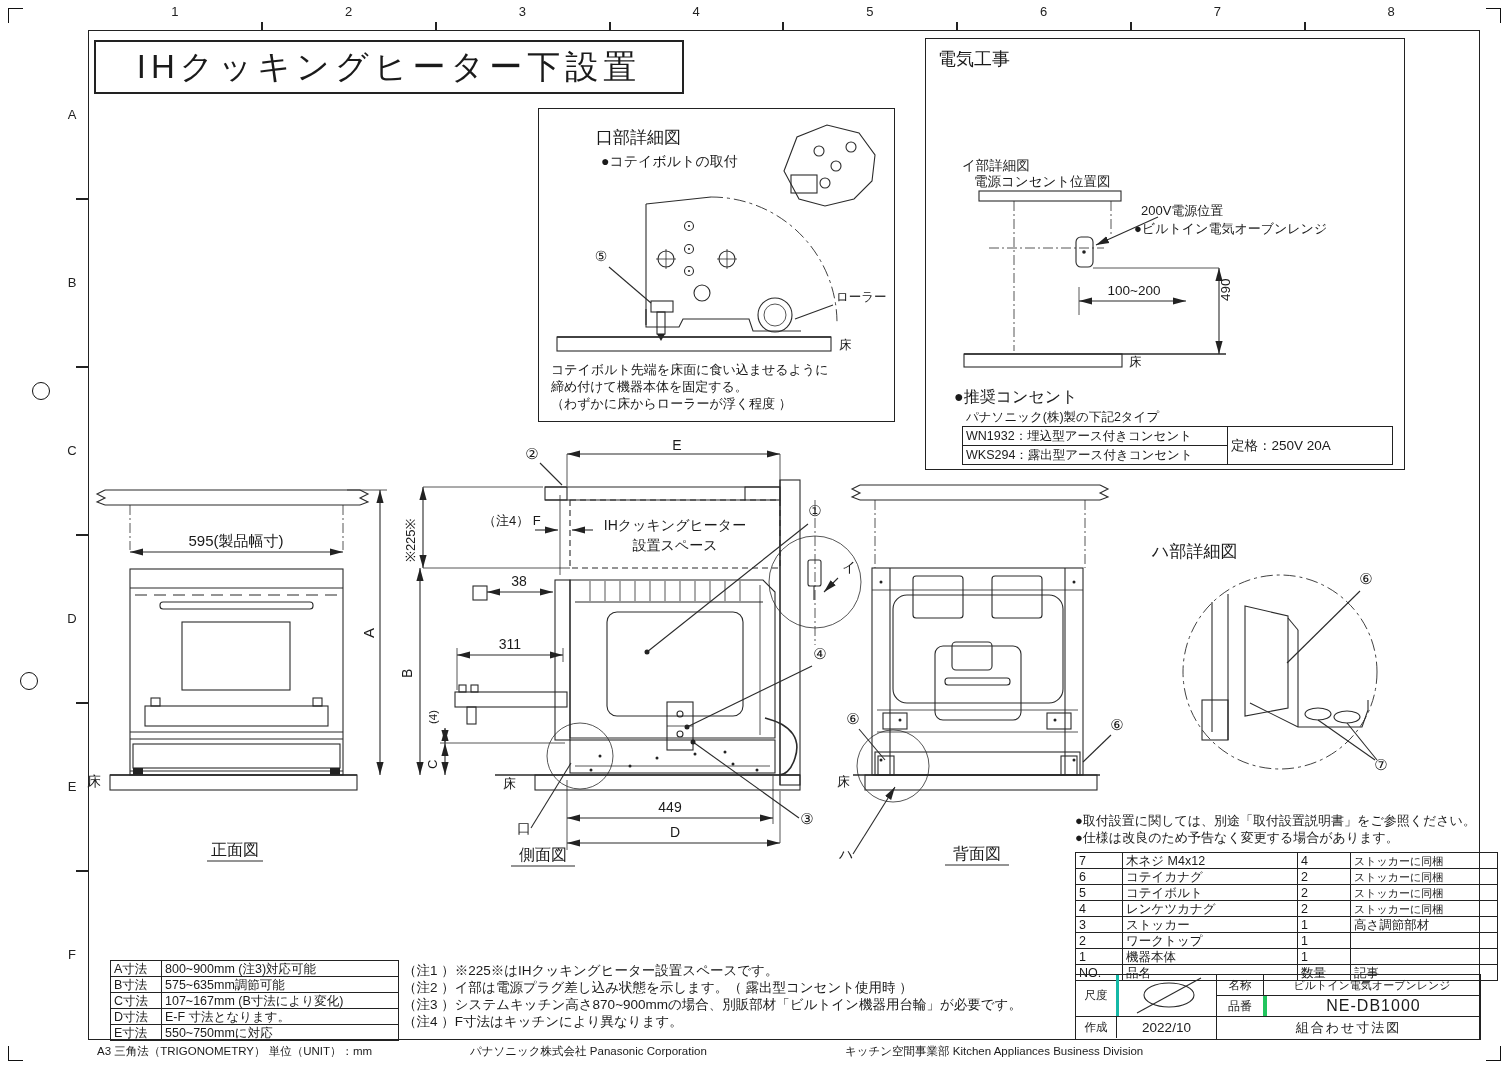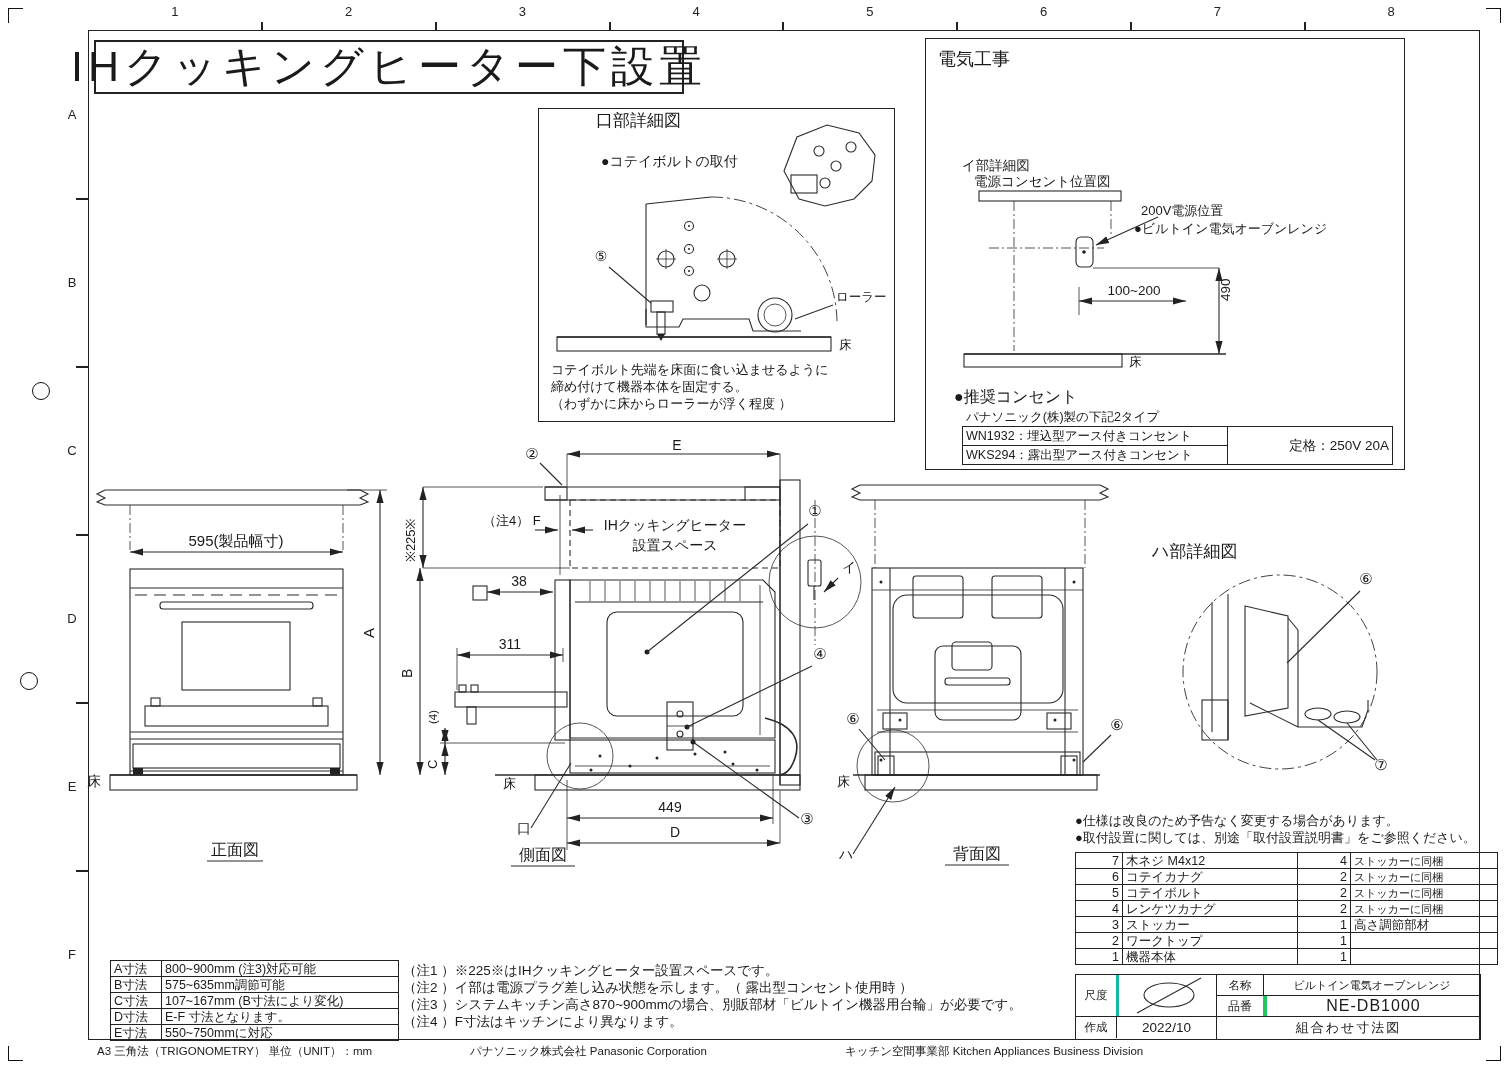--- a/index.html
+++ b/index.html
@@ -20,25 +20,25 @@
   .t11{font-size:11.5px}.t12{font-size:12.5px}.t13{font-size:13px}.t13b{font-size:13.5px}
   .t14{font-size:14px}.t15{font-size:15px}.t16{font-size:16px}.t17{font-size:17px}.t18{font-size:18px}
   .frame{border:1.6px solid #222}
   .tick-v{width:1.5px;height:8px;background:#222}
   .tick-h{width:12px;height:1.5px;background:#222}
   .gridrow{display:flex}
   .gridcell{flex:1;text-align:center;font-size:13px;color:#222}
   .gridcol{display:flex;flex-direction:column}
   .regmark{width:16px;height:16px;border:1.6px solid #111;border-radius:50%}
   .titlebox{border:2px solid #222;display:flex;align-items:center;justify-content:center;
-            font-size:43px;letter-spacing:5px;white-space:nowrap}
+            font-size:33px;letter-spacing:5px;white-space:nowrap}
   .boxed{border:1.5px solid #222}
   table{border-collapse:collapse}
   td{border:1px solid #222;font-size:12.5px;padding:0 3px;height:15px;line-height:14px;white-space:nowrap;overflow:hidden}
-  .ctr{text-align:right}
+  .ctr{text-align:left}
   .notes div{white-space:nowrap}
 </style>
 </head>
 <body>
 
 <div class="abs frame" style="left:88px;top:30px;width:1390px;height:1008px"></div>
 
 <div class="abs gridrow" style="left:88px;top:4px;width:1390px;height:20px">
   <div class="gridcell">1</div>
   <div class="gridcell">2</div>
@@ -74,21 +74,21 @@
 <div class="abs" style="left:8px;top:8px;width:14px;height:14px;border-left:1.5px solid #111;border-top:1.5px solid #111"></div>
 <div class="abs" style="left:8px;top:1046px;width:14px;height:14px;border-left:1.5px solid #111;border-bottom:1.5px solid #111"></div>
 <div class="abs" style="left:1486px;top:8px;width:14px;height:14px;border-right:1.5px solid #111;border-top:1.5px solid #111"></div>
 <div class="abs" style="left:1486px;top:1046px;width:14px;height:14px;border-right:1.5px solid #111;border-bottom:1.5px solid #111"></div>
 <div class="abs regmark" style="left:32px;top:382px"></div>
 <div class="abs regmark" style="left:20px;top:672px"></div>
 
 <div class="abs titlebox" style="left:94px;top:40px;width:586px;height:50px">IHクッキングヒーター下設置</div>
 
 <div class="abs boxed" style="left:538px;top:108px;width:355px;height:312px">
-  <div class="abs t17" style="left:57px;top:0">口部詳細図</div>
+  <div class="abs t17" style="left:57px;top:17px">口部詳細図</div>
   <div class="abs t14" style="left:62px;top:44px">●コテイボルトの取付</div>
   <svg width="355" height="250" viewBox="0 0 355 250">
     <defs>
       <pattern id="dbh" patternUnits="userSpaceOnUse" width="9" height="9">
         <path class="hatchline" d="M-2,11 L11,-2"></path>
       </pattern>
       <marker id="dba" markerWidth="14" markerHeight="10" refX="13" refY="5" orient="auto-start-reverse" markerUnits="userSpaceOnUse">
         <path class="arrow" d="M13,5 L0,1.4 L0,8.6 Z"></path>
       </marker>
     </defs>
@@ -503,22 +503,22 @@
     <line x1="210" y1="31" x2="137" y2="103"></line>
   </g>
   <g>
     <text x="231" y="210" text-anchor="middle" class="t15">⑦</text>
     <line x1="225" y1="200" x2="168" y2="160"></line>
     <line x1="227" y1="200" x2="197" y2="163"></line>
   </g>
 </svg>
 
 <div class="abs notes t13" style="left:1075px;top:812px;line-height:17px">
+  <div>●取付設置に関しては、別途「取付設置説明書」をご参照ください。</div>
   <div>●仕様は改良のため予告なく変更する場合があります。</div>
-  <div>●取付設置に関しては、別途「取付設置説明書」をご参照ください。</div>
 </div>
 
 <div class="abs" style="left:1075px;top:852px">
   <table>
     <tbody>
         <tr>
       <td class="ctr" style="width:40px">7</td>
       <td style="width:168px">木ネジ M4x12</td>
       <td class="ctr" style="width:46px">4</td>
       <td style="width:140px;font-size:11px">ストッカーに同梱</td>
@@ -551,20 +551,26 @@
       <td class="ctr">2</td>
       <td>ワークトップ</td>
       <td class="ctr">1</td>
       <td></td>
     </tr>
     <tr>
       <td class="ctr">1</td>
       <td>機器本体</td>
       <td class="ctr">1</td>
       <td></td>
+    </tr>
+    <tr>
+      <td>NO.</td>
+      <td class="ctr">品名</td>
+      <td class="ctr">数量</td>
+      <td class="ctr">記事</td>
     </tr>
   </tbody>
     </table>
 </div>
 
 <div class="abs" style="left:1075px;top:974px;width:404px;height:64px;border:1.3px solid #222;display:flex">
   <div style="width:140px;display:flex;flex-direction:column">
     <div style="height:41px;display:flex;border-bottom:1px solid #222">
       <div style="width:40px;border-right:3px solid #14b8a6;display:flex;align-items:center;justify-content:center;font-size:11.5px">尺度</div>
       <div style="flex:1;position:relative">

